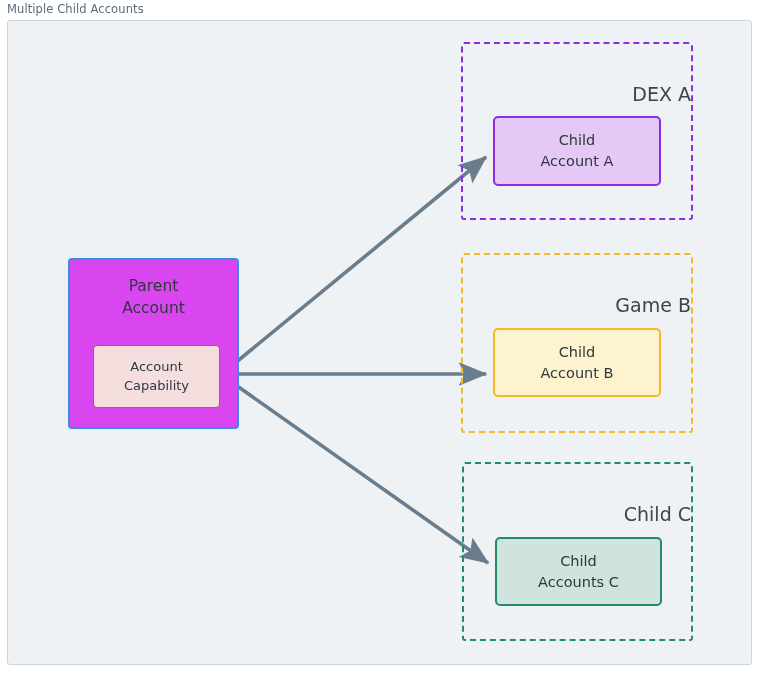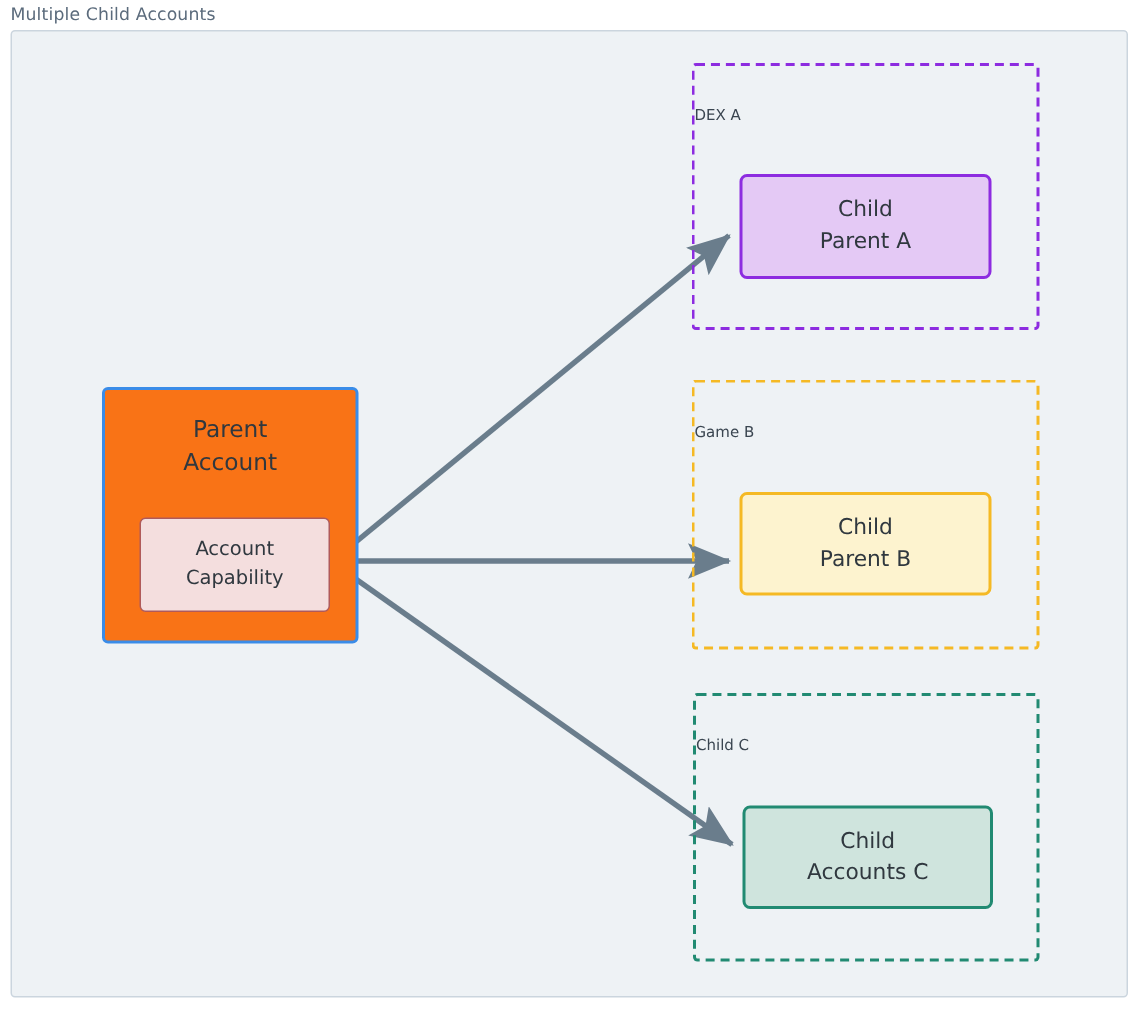--- a/index.html
+++ b/index.html
@@ -58,21 +58,21 @@
     color: #30383f;
   }
   .node .line { display: block; white-space: nowrap; }
 
   
   .parent-node {
     left: 68px;
     top: 258px;
     width: 171px;
     height: 171px;
-    background: #f97316;
+    background: #d946ef;
     border: 2px solid #3a8ce8;
     justify-content: flex-start;
     padding-top: 15px;
     font-size: 15.5px;
     border-radius: 4px;
   }
 
   
   .capability-node {
     left: 93px;
@@ -88,23 +88,24 @@
   
   .container {
     position: absolute;
     box-sizing: border-box;
     border-radius: 3px;
     background: transparent;
   }
   .container-title {
     position: absolute;
     width: 100%;
-    text-align: left;
-    font-size: 10px;
+    text-align: right;
+    font-size: 19px;
     color: #3a4550;
+    margin-top: 11px;
   }
 
   .dex-container {
     left: 461px; top: 42px;
     width: 232px; height: 178px;
     border: 2px dashed #8d2ce0;
   }
   .dex-container .container-title { top: 28px; }
 
   .defi-container {
@@ -183,29 +184,29 @@
   <div class="node capability-node">
     <span class="line">Account</span>
     <span class="line">Capability</span>
   </div>
 
   <div class="container dex-container">
     <div class="container-title">DEX A</div>
   </div>
   <div class="node child-a">
     <span class="line">Child</span>
-    <span class="line">Parent A</span>
+    <span class="line">Account A</span>
   </div>
 
   <div class="container defi-container">
     <div class="container-title">Game B</div>
   </div>
   <div class="node child-b">
     <span class="line">Child</span>
-    <span class="line">Parent B</span>
+    <span class="line">Account B</span>
   </div>
 
   <div class="container game-container">
     <div class="container-title">Child C</div>
   </div>
   <div class="node child-c">
     <span class="line">Child</span>
     <span class="line">Accounts C</span>
   </div>
 

